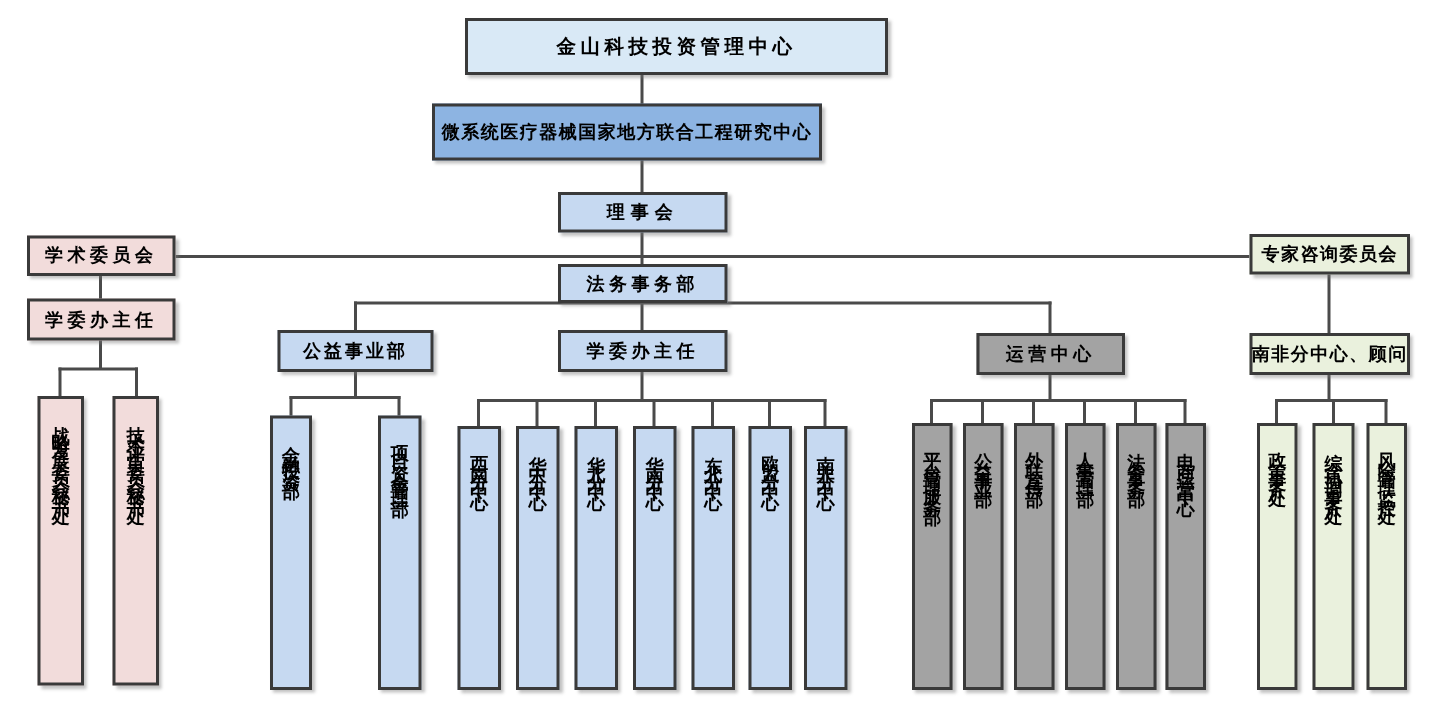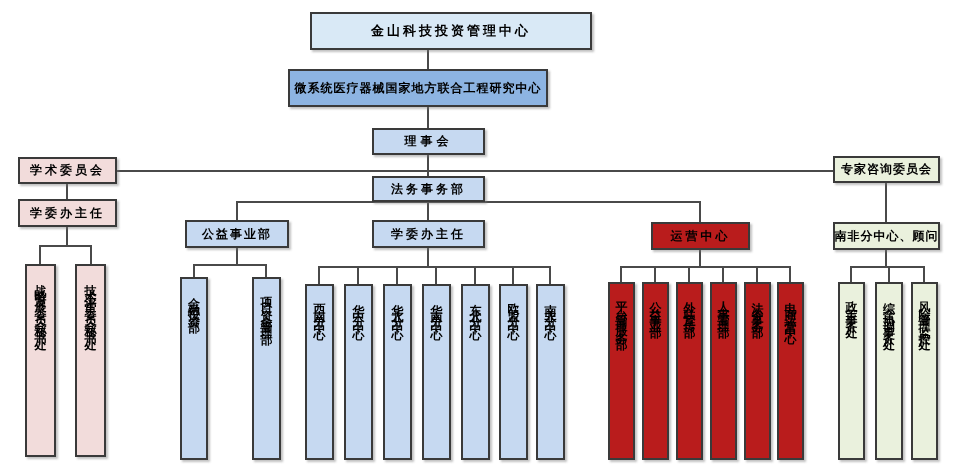--- a/index.html
+++ b/index.html
@@ -27,21 +27,21 @@
     box-shadow:2px 2px 2px rgba(120,120,120,.45);
   }
   .vnode span{
     writing-mode:vertical-rl;text-orientation:upright;
     letter-spacing:6px;padding-top:8px;line-height:1;
   }
   .fill-roottop{background:#d9e9f6;}
   .fill-midblue{background:#8db4e2;}
   .fill-blue{background:#c6d9f1;}
   .fill-pink{background:#f2dcdb;}
-  .fill-tan{background:#b91c1c;}
+  .fill-tan{background:#a3a3a3;}
   .fill-green{background:#eaf1dd;}
 </style>
 </head>
 <body>
 
 <div id="canvas">
 
   <div class="lv" style="left:427px;top:50px;height:20px;"></div>
   <div class="lv" style="left:427px;top:106px;height:23px;"></div>
   <div class="lv" style="left:427px;top:154px;height:23px;"></div>

